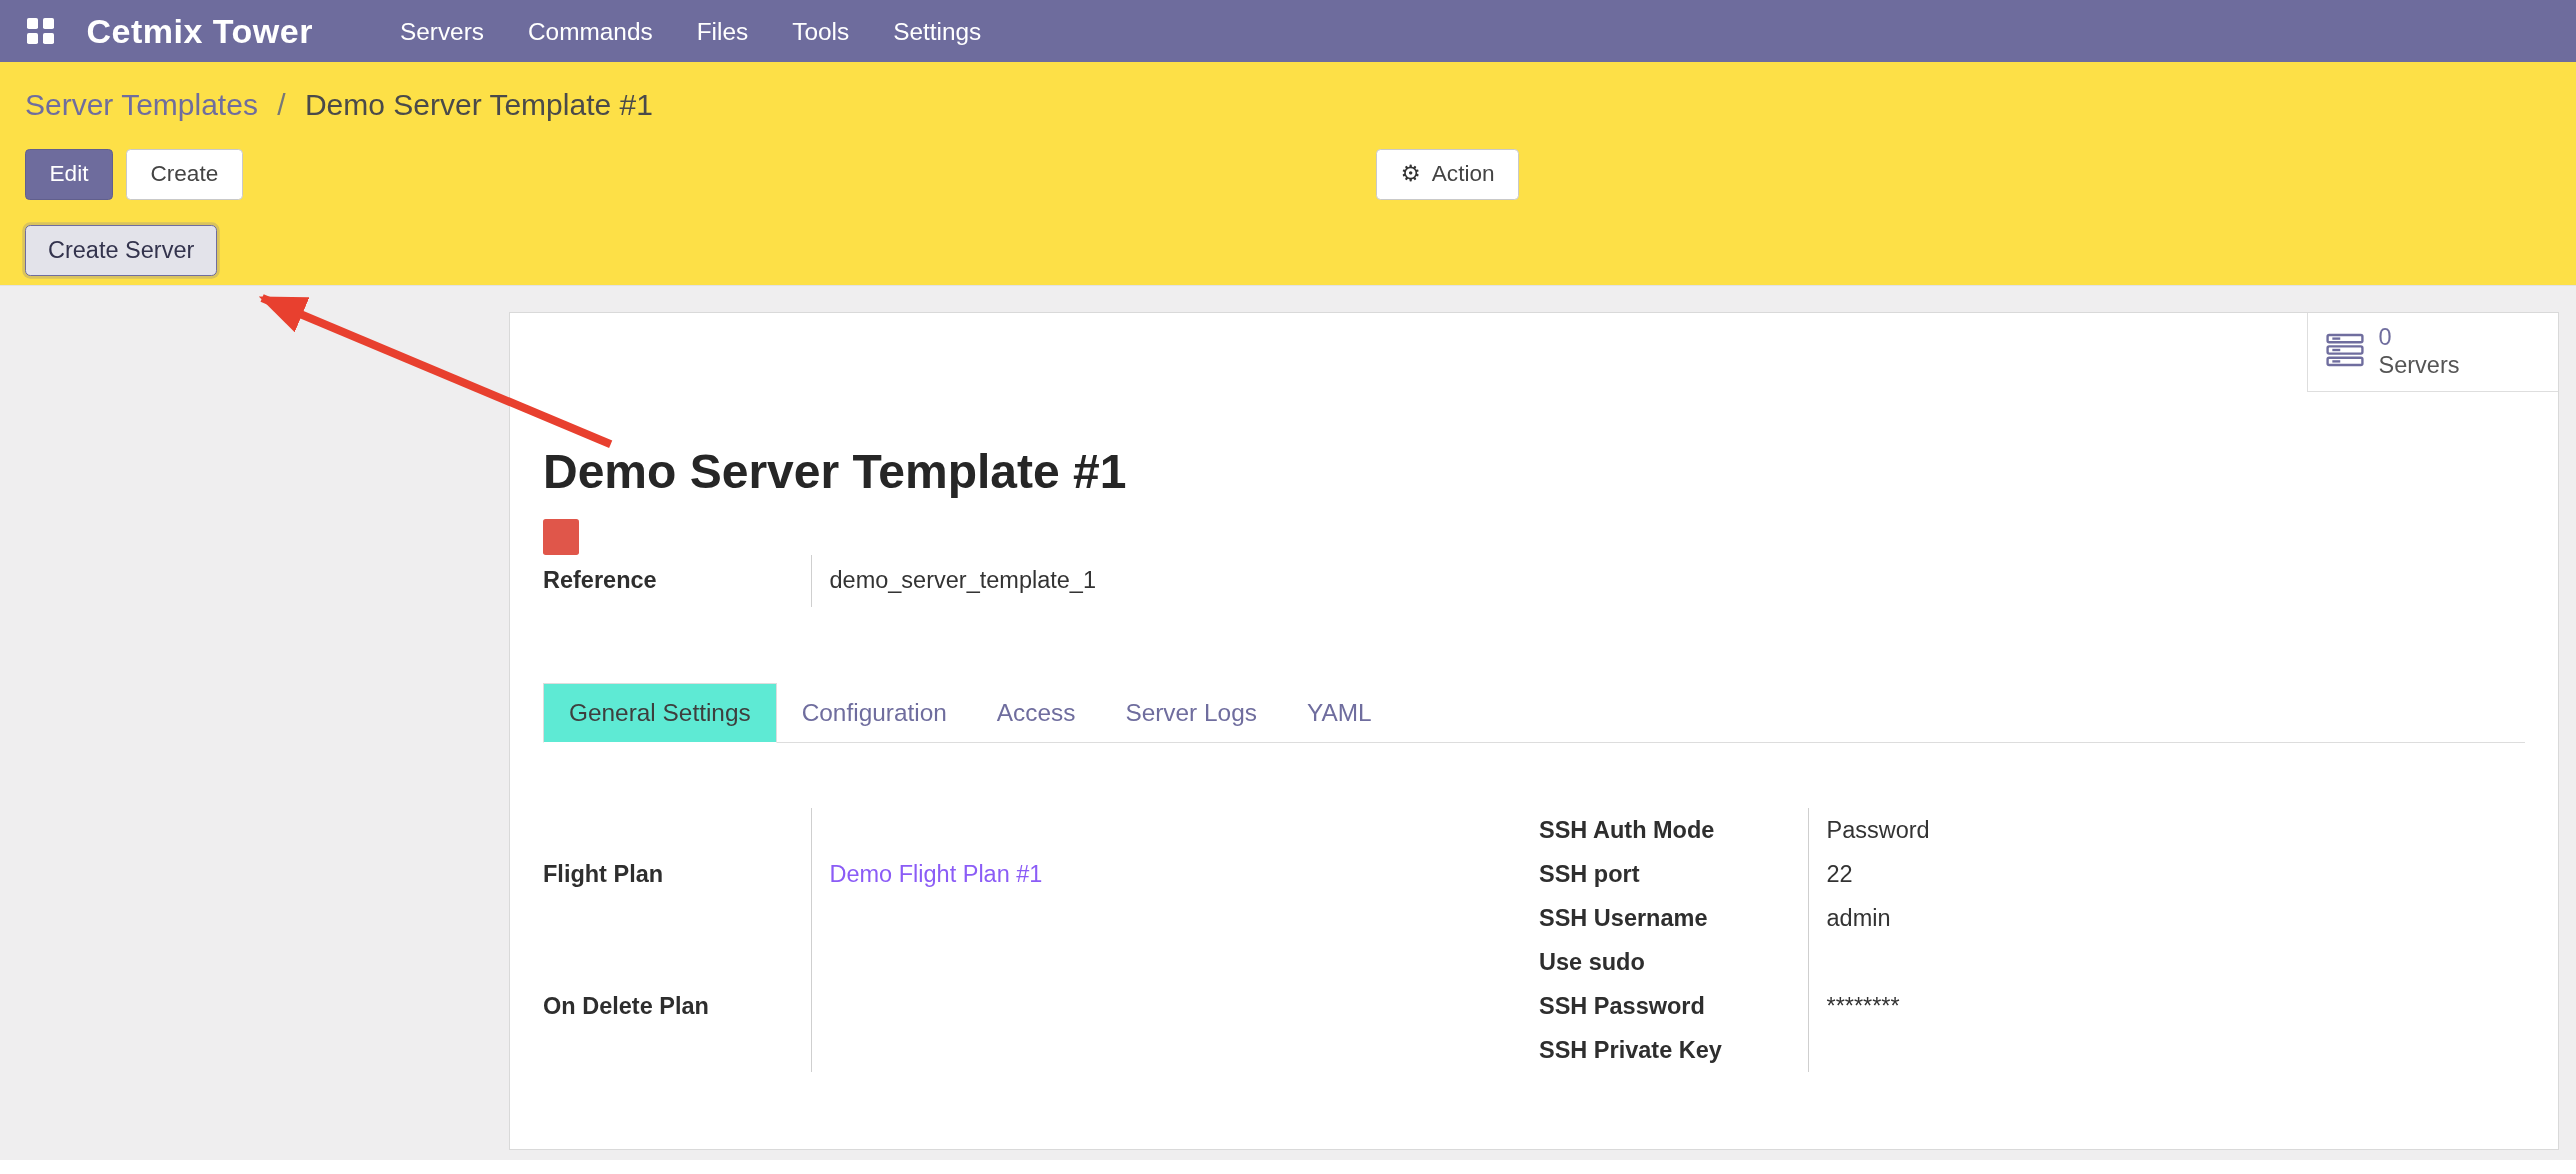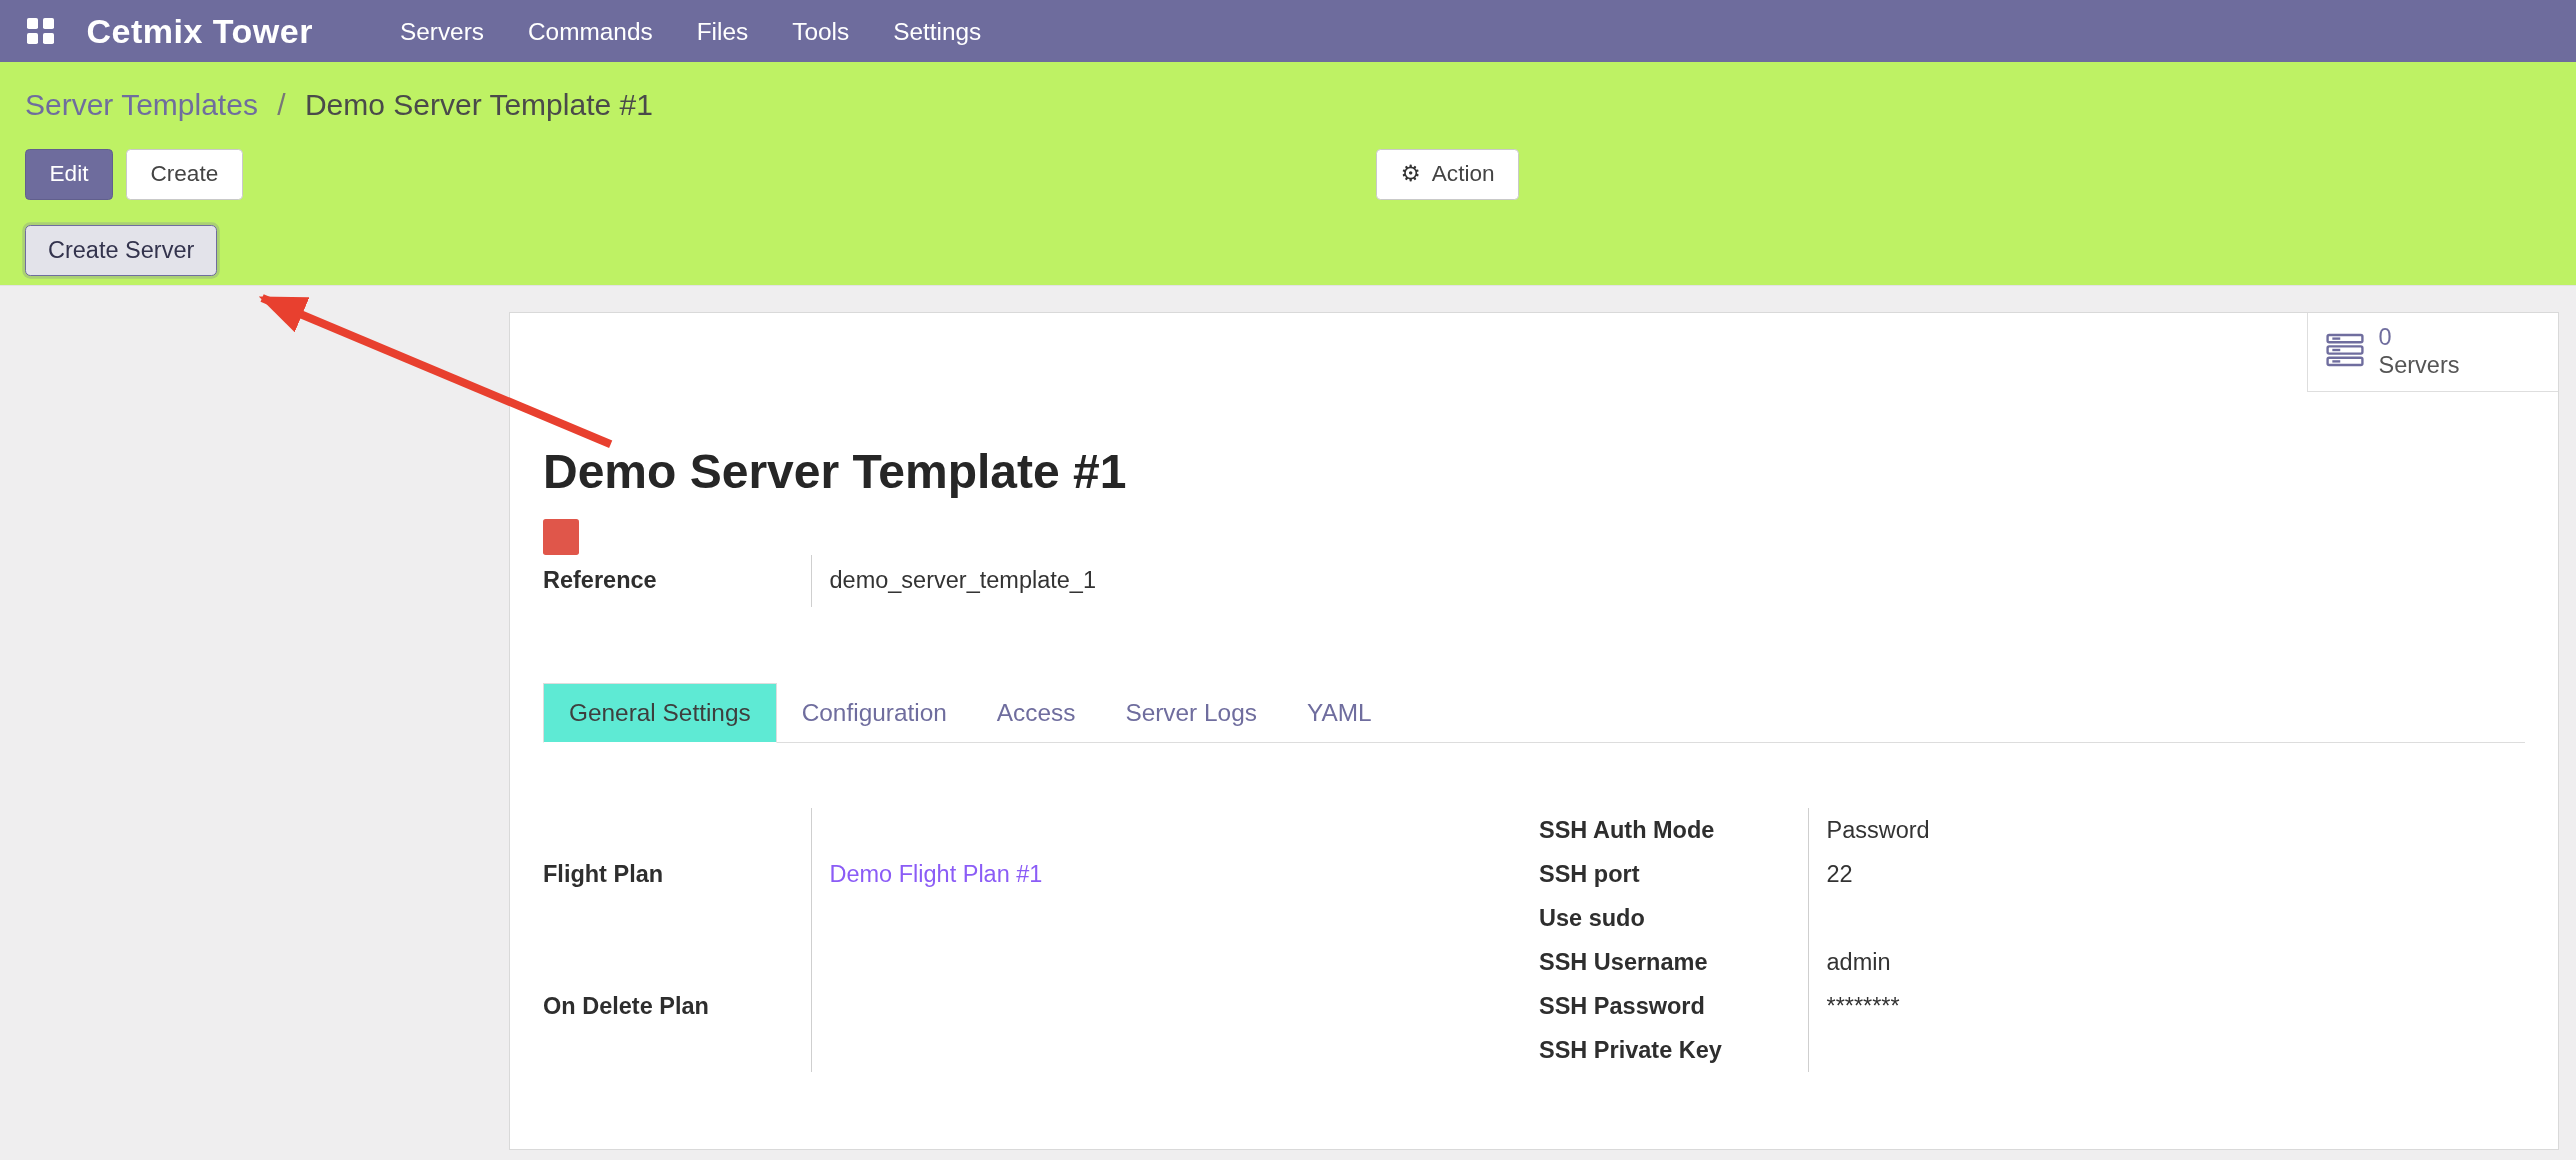--- a/index.html
+++ b/index.html
@@ -26,21 +26,21 @@
     grid-template-columns: 11px 11px;
     grid-gap: 4.5px;
     cursor: pointer;
   }
   .apps-grid i { width: 11px; height: 11px; background: #fff; border-radius: 1.8px; display:block; }
   .brand { font-size: 34px; font-weight: bold; margin-left: 33px; letter-spacing: 0.5px; cursor: pointer; }
   .menu { display: flex; margin-left: 65px; }
   .menu-item { font-size: 24.4px; padding: 0 22px; cursor: pointer; line-height: 79px; }
 
   
-  .control-panel { background: #bef264; }
+  .control-panel { background: #fde047; }
   .breadcrumb { padding: 23.5px 0 0 25px; font-size: 30px; line-height: 38px; }
   .bc-parent { color: #6f6d9e; cursor: pointer; }
   .bc-sep { color: #777; margin: 0 11px; }
   .bc-current { color: #4a4a4a; }
 
   .btn-row { margin: 25px 0 0 25px; position: relative; height: 50px; }
   .btn {
     font-size: 22.6px;
     padding: 11.7px 23.5px;
     border-radius: 4.5px;
@@ -282,26 +282,26 @@
           <tbody>
               <tr>
             <td class="f-label">SSH Auth Mode</td>
             <td class="f-value">Password</td>
           </tr>
           <tr>
             <td class="f-label">SSH port</td>
             <td class="f-value">22</td>
           </tr>
           <tr>
+            <td class="f-label">SSH Username</td>
+            <td class="f-value">admin</td>
+          </tr>
+          <tr>
             <td class="f-label">Use sudo</td>
             <td class="f-value"></td>
-          </tr>
-          <tr>
-            <td class="f-label">SSH Username</td>
-            <td class="f-value">admin</td>
           </tr>
           <tr>
             <td class="f-label">SSH Password</td>
             <td class="f-value">********</td>
           </tr>
           <tr>
             <td class="f-label">SSH Private Key</td>
             <td class="f-value"></td>
           </tr>
         </tbody>

